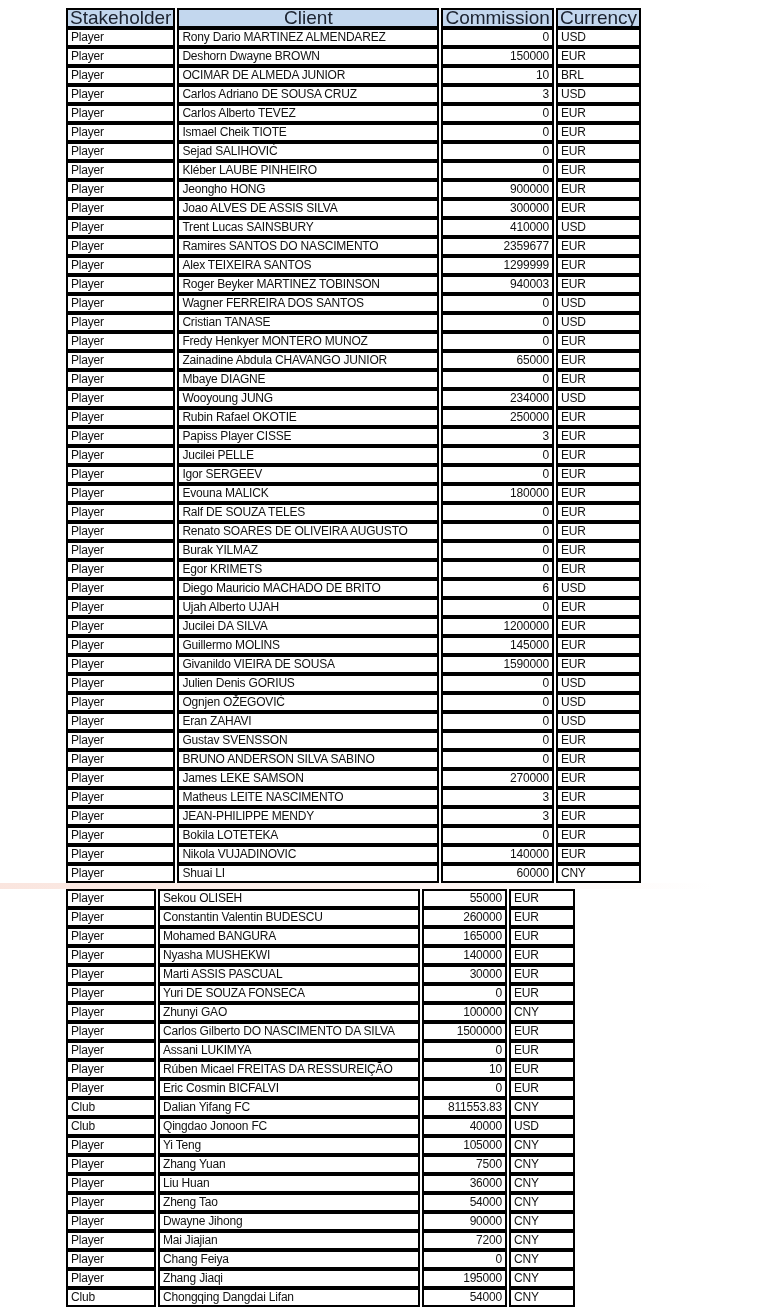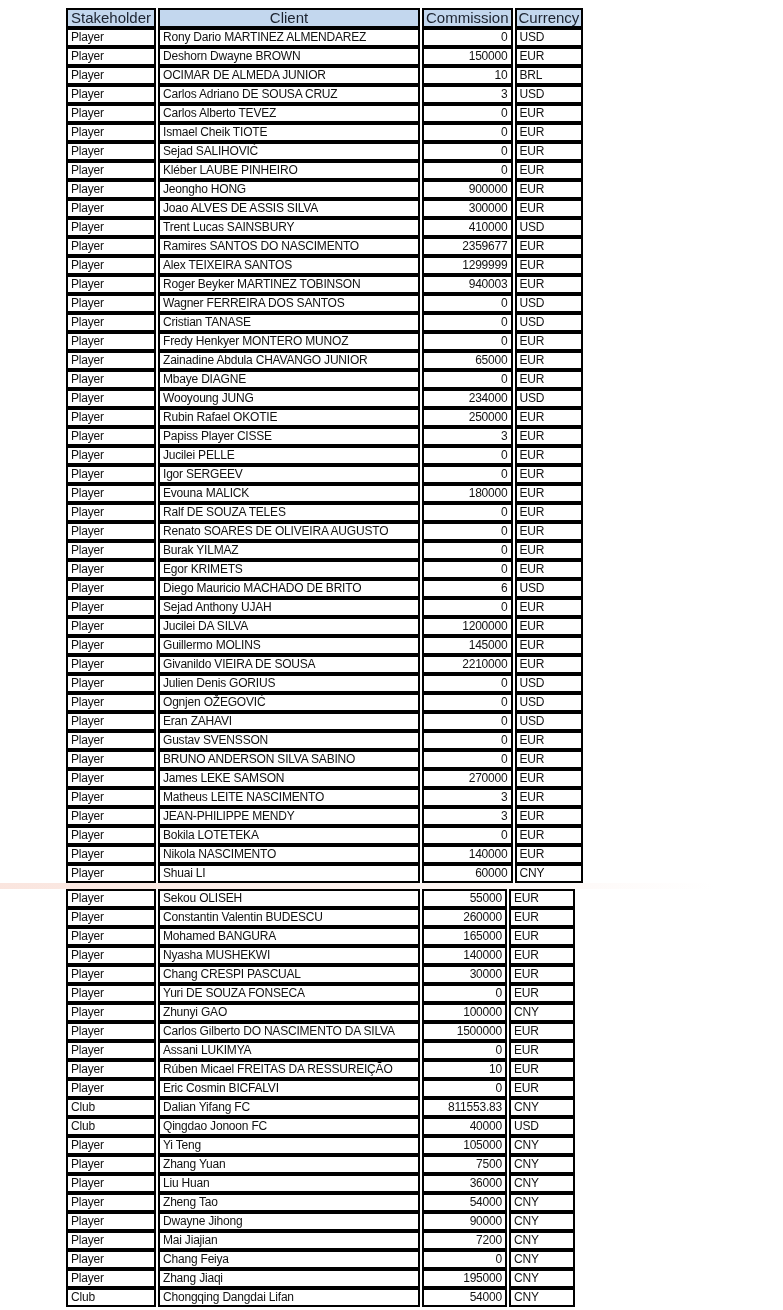--- a/index.html
+++ b/index.html
@@ -35,21 +35,21 @@
     box-sizing: border-box;
     border: 2px solid var(--border-color);
     white-space: nowrap;
     overflow: hidden;
     color: var(--text-color);
   }
   th {
     height: 20px;
     background: var(--header-bg);
     color: var(--header-text);
-    font-size: 15px;
+    font-size: 19px;
     line-height: 16px;
     font-weight: 400;
     text-align: center;
     padding: 0 2px;
   }
   td {
     height: 19px;
     font-size: 12px;
     line-height: 15px;
     padding: 0 3px;
@@ -264,40 +264,40 @@
           <td class="curr">EUR</td>
         </tr>
         <tr>
           <td class="stake">Player</td>
           <td class="client">Diego Mauricio MACHADO DE BRITO</td>
           <td class="comm">6</td>
           <td class="curr">USD</td>
         </tr>
         <tr>
           <td class="stake">Player</td>
-          <td class="client">Sejad Anthony UJAH</td>
+          <td class="client">Ujah Alberto UJAH</td>
           <td class="comm">0</td>
           <td class="curr">EUR</td>
         </tr>
         <tr>
           <td class="stake">Player</td>
           <td class="client">Jucilei DA SILVA</td>
           <td class="comm">1200000</td>
           <td class="curr">EUR</td>
         </tr>
         <tr>
           <td class="stake">Player</td>
           <td class="client">Guillermo MOLINS</td>
           <td class="comm">145000</td>
           <td class="curr">EUR</td>
         </tr>
         <tr>
           <td class="stake">Player</td>
           <td class="client">Givanildo VIEIRA DE SOUSA</td>
-          <td class="comm">2210000</td>
+          <td class="comm">1590000</td>
           <td class="curr">EUR</td>
         </tr>
         <tr>
           <td class="stake">Player</td>
           <td class="client">Julien Denis GORIUS</td>
           <td class="comm">0</td>
           <td class="curr">USD</td>
         </tr>
         <tr>
           <td class="stake">Player</td>
@@ -342,21 +342,21 @@
           <td class="curr">EUR</td>
         </tr>
         <tr>
           <td class="stake">Player</td>
           <td class="client">Bokila LOTETEKA</td>
           <td class="comm">0</td>
           <td class="curr">EUR</td>
         </tr>
         <tr>
           <td class="stake">Player</td>
-          <td class="client">Nikola NASCIMENTO</td>
+          <td class="client">Nikola VUJADINOVIC</td>
           <td class="comm">140000</td>
           <td class="curr">EUR</td>
         </tr>
         <tr>
           <td class="stake">Player</td>
           <td class="client">Shuai LI</td>
           <td class="comm">60000</td>
           <td class="curr">CNY</td>
         </tr>
       </tbody>
@@ -391,21 +391,21 @@
           <td class="curr">EUR</td>
         </tr>
         <tr>
           <td class="stake">Player</td>
           <td class="client">Nyasha MUSHEKWI</td>
           <td class="comm">140000</td>
           <td class="curr">EUR</td>
         </tr>
         <tr>
           <td class="stake">Player</td>
-          <td class="client">Chang CRESPI PASCUAL</td>
+          <td class="client">Marti ASSIS PASCUAL</td>
           <td class="comm">30000</td>
           <td class="curr">EUR</td>
         </tr>
         <tr>
           <td class="stake">Player</td>
           <td class="client">Yuri DE SOUZA FONSECA</td>
           <td class="comm">0</td>
           <td class="curr">EUR</td>
         </tr>
         <tr>

